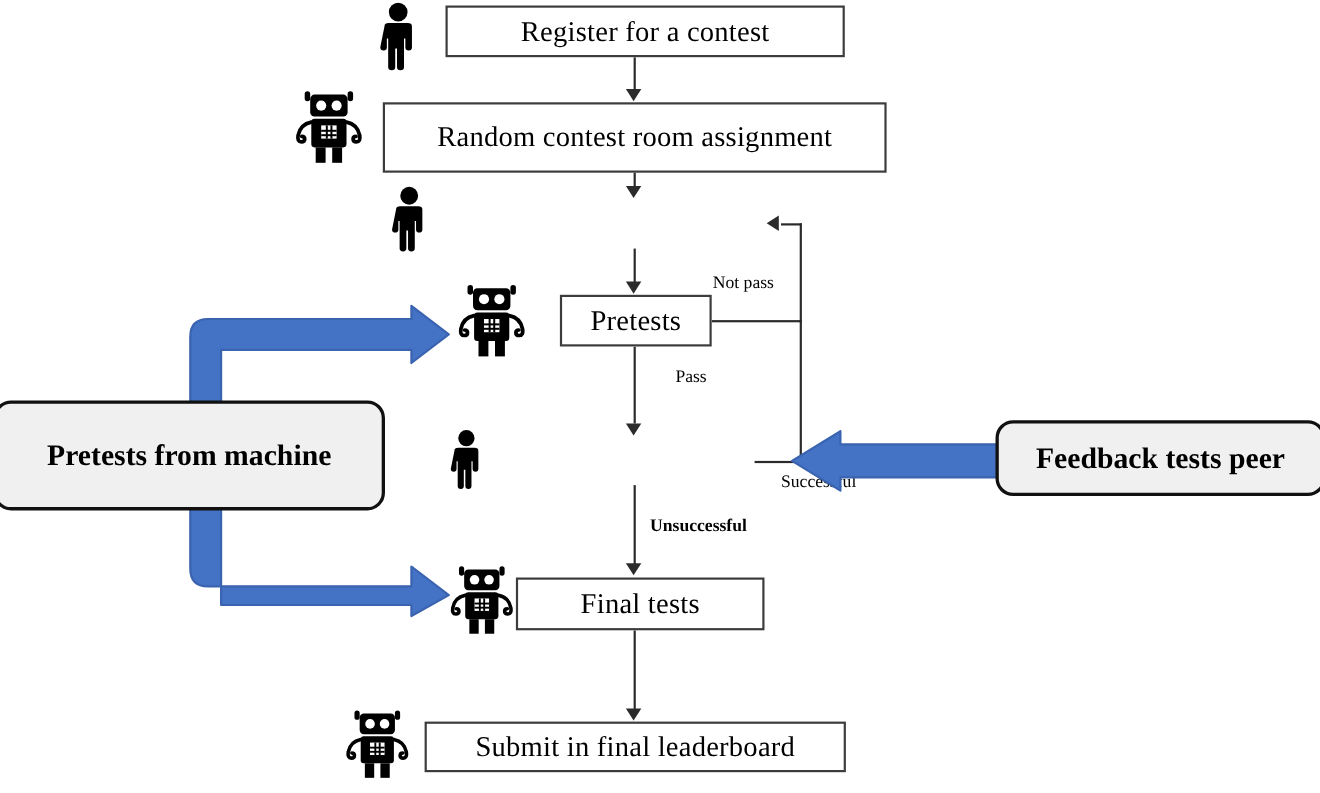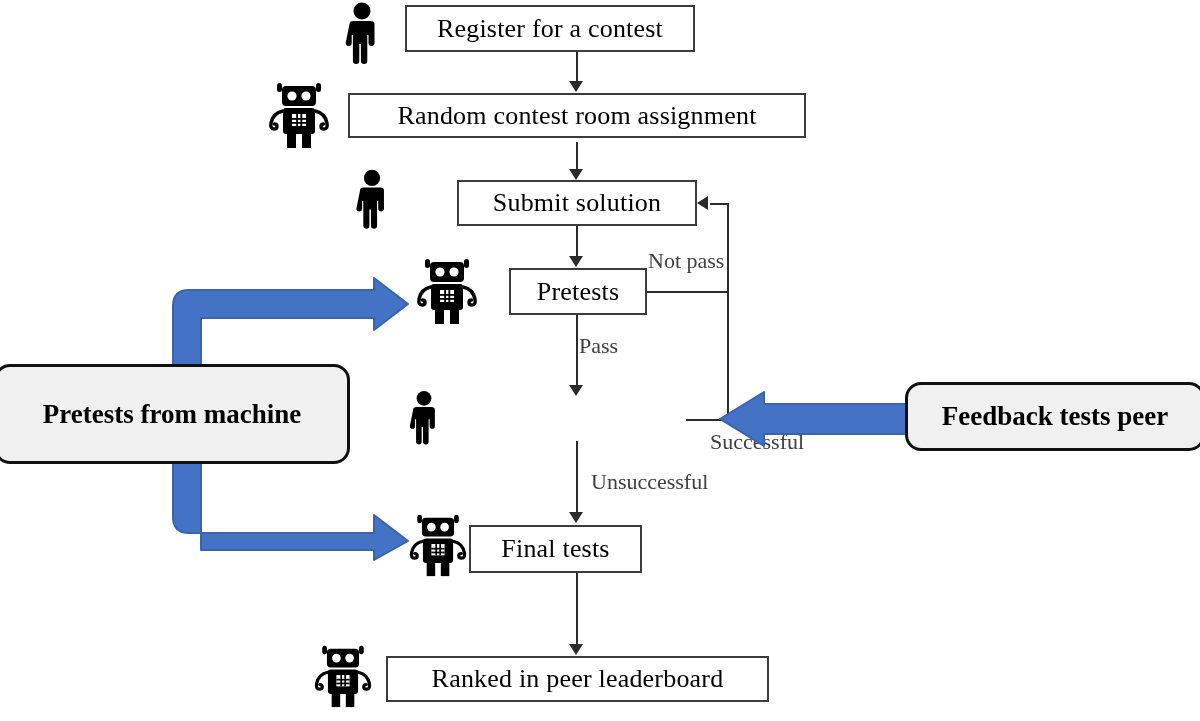--- a/index.html
+++ b/index.html
@@ -69,22 +69,22 @@
     position: absolute;
     width: 0;
     height: 0;
     border-top: 7px solid transparent;
     border-bottom: 7px solid transparent;
     border-right: 11px solid #2b2b2b;
   }
   
   .elabel {
     position: absolute;
-    font-size: 22px;
-    color: #404040;
+    font-size: 16px;
+    color: #000000;
     white-space: nowrap;
     line-height: 1;
   }
   
   .icon {
     position: absolute;
   }
   .icon svg { display: block; }
   
   .bluearrow {
@@ -135,52 +135,49 @@
       <path d="M 23 0 L 23 62 Q 23 78 39 78 L 224 78 L 224 60 L 258 86 L 224 105 L 224 95 L 51 95 Q 51 95 51 78 L 51 0 Z" fill="#4472c4" stroke="#3a63b0" stroke-width="2" stroke-linejoin="round"></path>
     </svg>
   </div>
 
   <div class="bluearrow" style="left:718px; top:392px; width:195px; height:55px;">
     <svg width="195" height="55" viewBox="0 0 195 55">
       <path d="M 195 12 L 46 12 L 46 0 L 2 27 L 46 54 L 46 42 L 195 42 Z" fill="#4472c4" stroke="#3a63b0" stroke-width="2" stroke-linejoin="round"></path>
     </svg>
   </div>
 
-  <div class="pbox" style="left:405px; top:5px; width:290px; height:47px;">
+  <div class="pbox" style="left:405px; top:5px; width:363px; height:47px;">
     <span>Register for a contest</span>
   </div>
 
-  <div class="pbox" style="left:348px; top:93px; width:458px; height:45px;">
+  <div class="pbox" style="left:348px; top:93px; width:458px; height:64px;">
     <span>Random contest room assignment</span>
   </div>
 
-  <div class="pbox" style="left:457px; top:180px; width:240px; height:46px;">
-    <span>Submit solution</span>
-  </div>
 
   <div class="pbox" style="left:509px; top:268px; width:138px; height:47px;">
     <span>Pretests</span>
   </div>
 
 
-  <div class="pbox" style="left:469px; top:525px; width:173px; height:48px;">
+  <div class="pbox" style="left:469px; top:525px; width:226px; height:48px;">
     <span>Final tests</span>
   </div>
 
   <div class="pbox" style="left:386px; top:656px; width:383px; height:46px;">
-    <span>Ranked in peer leaderboard</span>
+    <span>Submit in final leaderboard</span>
   </div>
 
   <div class="elabel" style="left:648px; top:250px;">Not pass</div>
 
-  <div class="elabel" style="left:579px; top:335px;">Pass</div>
+  <div class="elabel" style="left:614px; top:335px;">Pass</div>
 
   <div class="elabel" style="left:710px; top:431px;">Successful</div>
 
-  <div class="elabel" style="left:591px; top:471px;">Unsuccessful</div>
+  <div class="elabel" style="left:591px; top:471px;font-weight:bold;">Unsuccessful</div>
 
   <div class="fbox" style="left:-6px; top:364px; width:356px; height:100px;">
     <span>Pretests from machine</span>
   </div>
 
   <div class="fbox" style="left:905px; top:382px; width:300px; height:69px;">
     <span>Feedback tests peer</span>
   </div>
 
   <div class="icon" style="left:339px; top:2px;">

